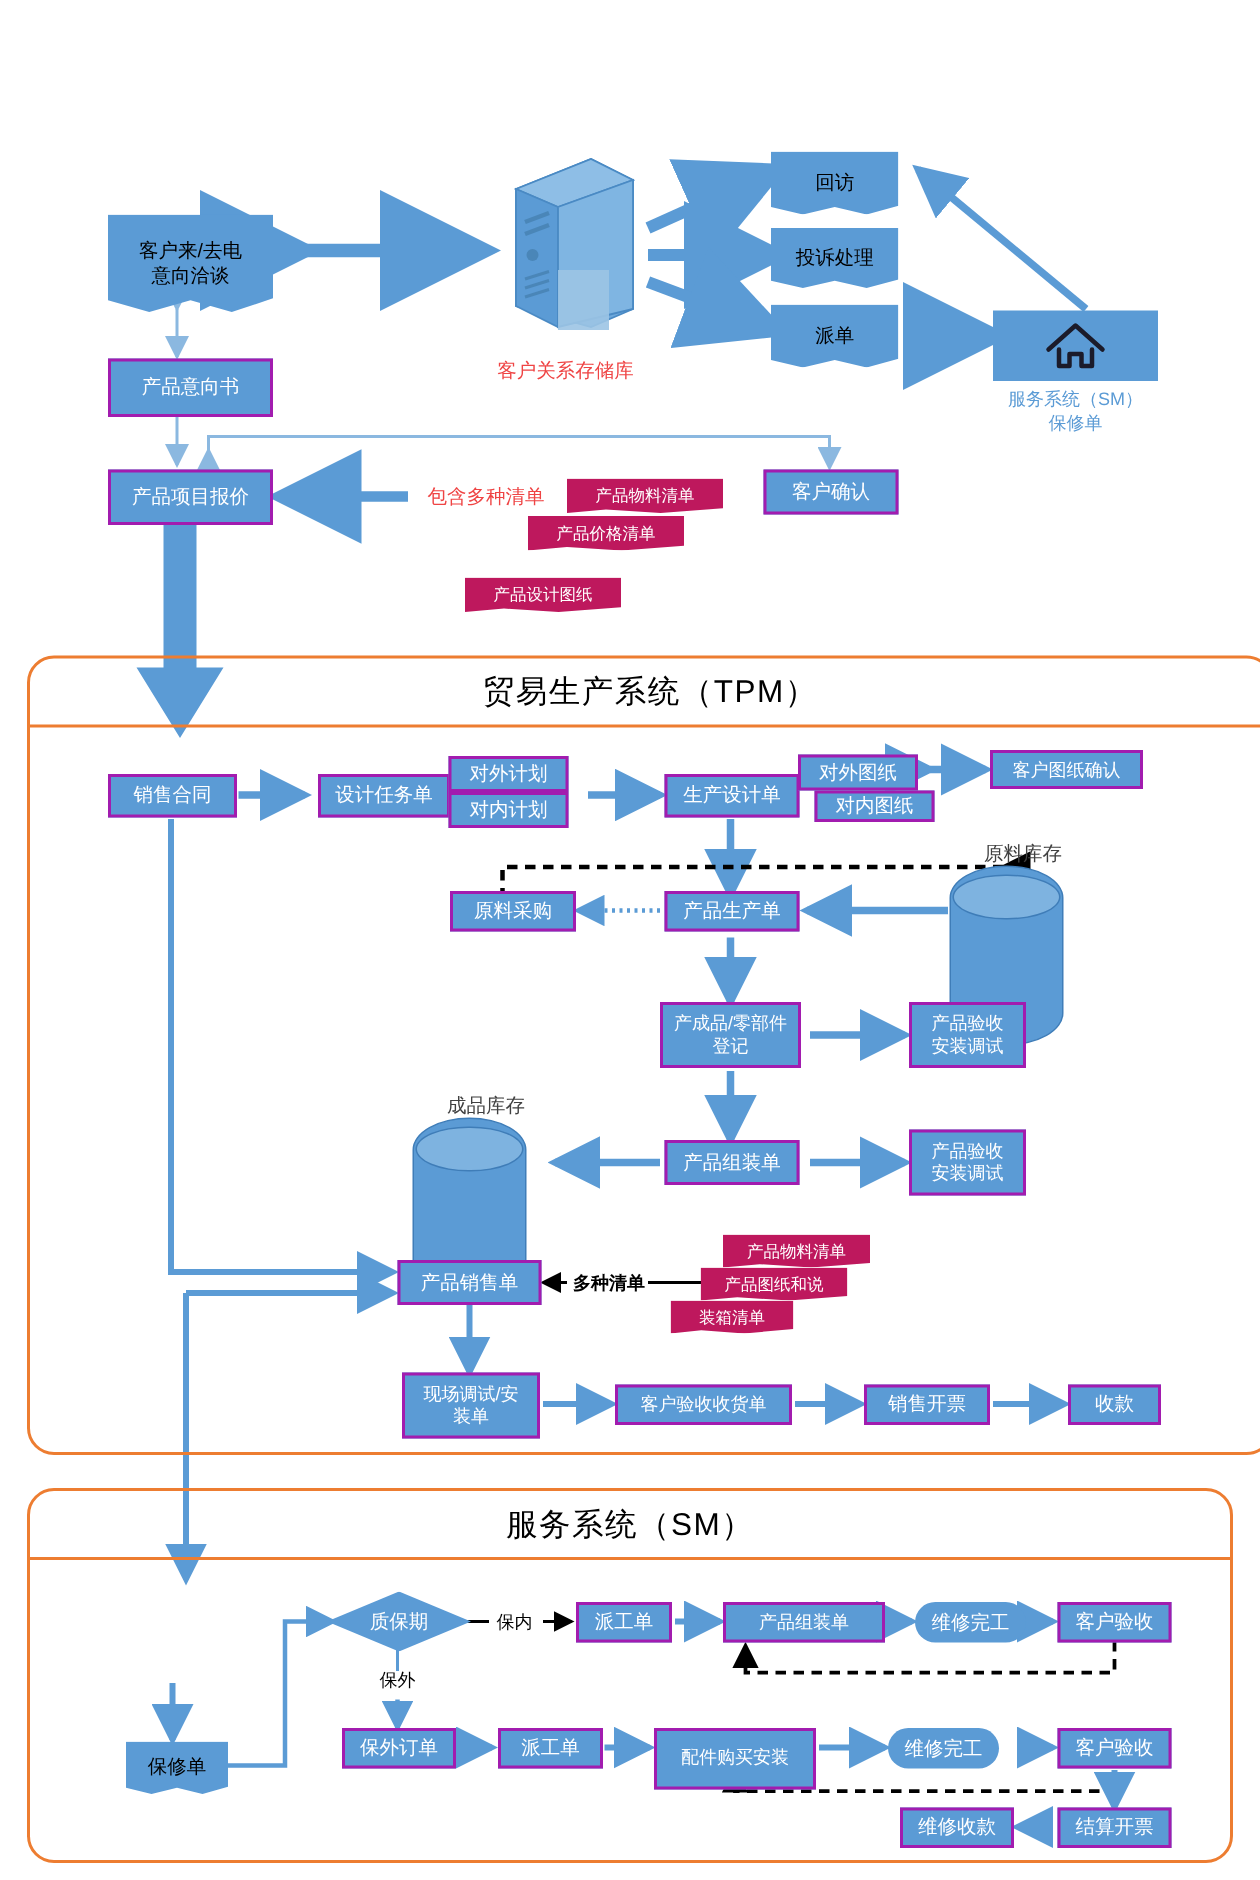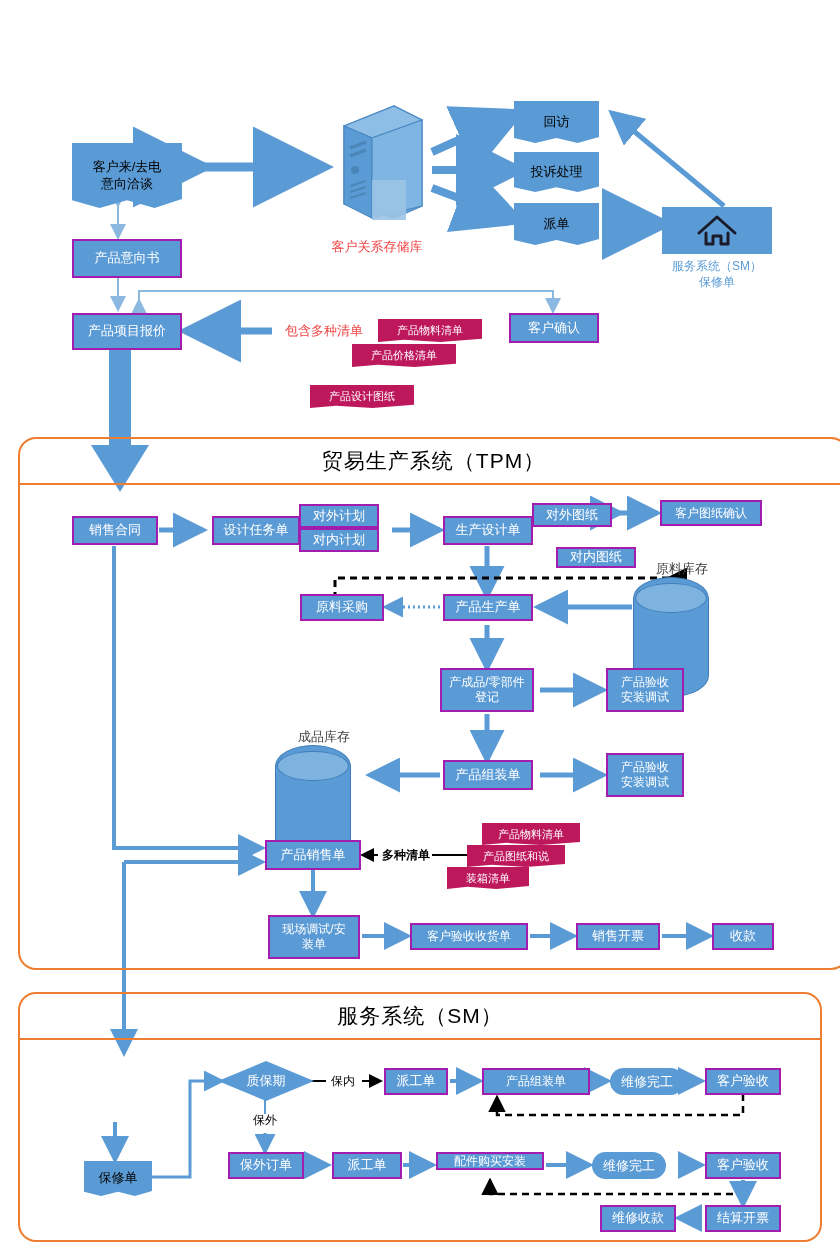--- a/index.html
+++ b/index.html
@@ -303,21 +303,21 @@
   <div class="box" style="left:72px; top:516px; width:86px; height:29px;">销售合同</div>
 
   <div class="box" style="left:212px; top:516px; width:88px; height:29px;">设计任务单</div>
 
   <div class="box" style="left:299px; top:504px; width:80px; height:24px;">对外计划</div>
   <div class="box" style="left:299px; top:528px; width:80px; height:24px;">对内计划</div>
 
   <div class="box" style="left:443px; top:516px; width:90px; height:29px;">生产设计单</div>
 
   <div class="box" style="left:532px; top:503px; width:80px; height:24px;">对外图纸</div>
-  <div class="box" style="left:556px; top:527px; width:80px; height:21px;margin-top:20px;">对内图纸</div>
+  <div class="box" style="left:543px; top:527px; width:80px; height:21px;">对内图纸</div>
 
   <div class="box thin" style="left:660px; top:500px; width:102px; height:26px;">客户图纸确认</div>
 
   <div class="box" style="left:300px; top:594px; width:84px; height:27px;">原料采购</div>
 
   <div class="box" style="left:443px; top:594px; width:90px; height:27px;">产品生产单</div>
 
   <div class="cyl" style="left:633px; top:577px; width:76px; height:58px;">
     <span>原料库存</span>
   </div>
@@ -368,21 +368,21 @@
   <div class="box thin" style="left:482px; top:1068px; width:108px; height:27px;">产品组装单</div>
 
   <div class="capsule" style="left:610px; top:1068px; width:74px; height:27px;">维修完工</div>
 
   <div class="box" style="left:705px; top:1068px; width:76px; height:27px;">客户验收</div>
 
   <div class="box" style="left:228px; top:1152px; width:76px; height:27px;">保外订单</div>
 
   <div class="box" style="left:332px; top:1152px; width:70px; height:27px;">派工单</div>
 
-  <div class="box thin" style="left:436px; top:1152px; width:108px; height:18px;">配件购买安装</div>
+  <div class="box thin" style="left:436px; top:1152px; width:108px; height:41px;font-family:Liberation Mono, monospace;">配件购买安装</div>
 
   <div class="capsule" style="left:592px; top:1152px; width:74px; height:27px;">维修完工</div>
 
   <div class="box" style="left:705px; top:1152px; width:76px; height:27px;">客户验收</div>
 
   <div class="box" style="left:705px; top:1205px; width:76px; height:27px;">结算开票</div>
 
   <div class="box" style="left:600px; top:1205px; width:76px; height:27px;">维修收款</div>
 
 </div>

